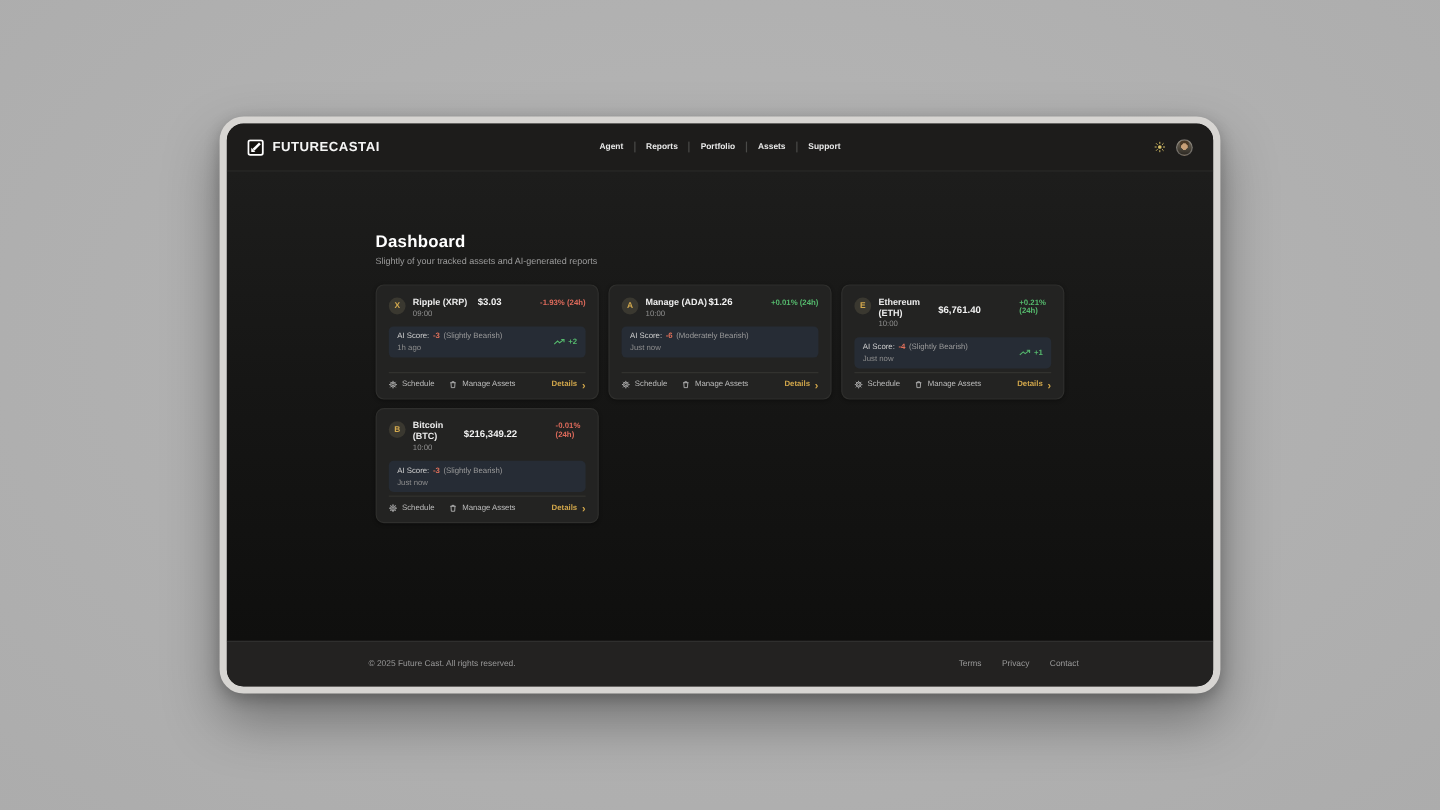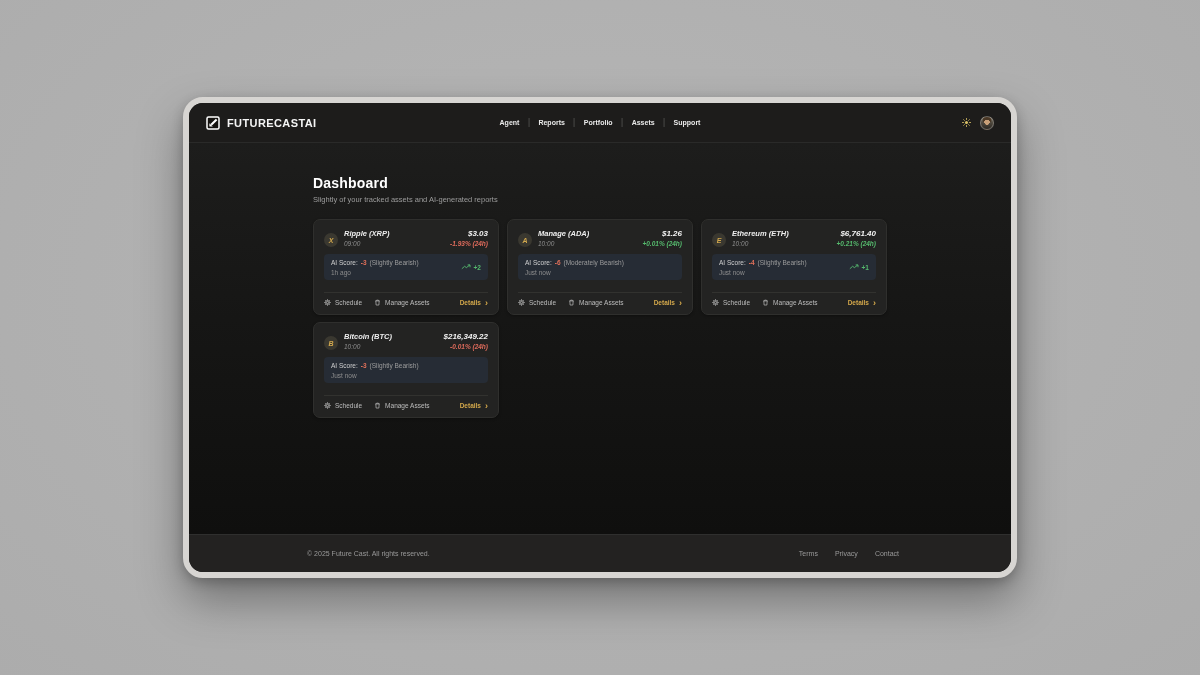--- a/index.html
+++ b/index.html
@@ -40,42 +40,42 @@
       radial-gradient(circle at 50% 44%, #c9a078 0 29%, rgba(0,0,0,0) 30%),
       radial-gradient(circle at 50% 24%, #4a3826 0 36%, rgba(0,0,0,0) 37%),
       linear-gradient(180deg, #6e6658 0%, #4a443a 55%, #2c2822 100%);
   }
 
   
   .app-main {
     flex: 1 1 auto;
     background: linear-gradient(180deg, #1d1d1c 0%, #161615 45%, #0f0f0e 100%);
   }
-  .container { width: 574px; margin: 0 auto; padding-top: 32px; }
+  .container { width: 574px; margin: 18px auto; padding-top: 32px; }
   .page-title { margin: 0; color: #ffffff; font-size: 14px; font-weight: bold; letter-spacing: .2px; }
   .page-subtitle { margin: 4px 0 0; color: #9c9c9c; font-size: 7.5px; }
 
   .grid { margin-top: 15px; display: grid; grid-template-columns: repeat(3, 1fr); gap: 7px 8px; }
 
   
   .card {
     background: #232322; border: 1px solid #2f2f2d; border-radius: 7px;
     height: 96px; padding: 9px 10px 8px; display: flex; flex-direction: column;
     box-shadow: 0 1px 3px rgba(0,0,0,.3);
   }
-  .card-head { display: flex; align-items: flex-end; font-style: italic; }
+  .card-head { display: flex; align-items: flex-start; }
   .coin {
     width: 14px; height: 14px; border-radius: 50%; flex: 0 0 14px; margin: 1px 6px 0 0;
     background: #3a3830; color: #d3a94e; font-size: 7px; font-weight: bold;
     display: flex; align-items: center; justify-content: center;
   }
   .nm { display: flex; flex-direction: column; }
   .asset-name { color: #ededed; font-size: 7.5px; font-weight: bold; }
   .asset-time { color: #8d8d8d; font-size: 6.5px; margin-top: 2px; }
-  .pr { margin-left: auto; display: flex; flex-direction: column; align-items: flex-end; }
+  .pr { margin-left: auto; display: flex; flex-direction: row; align-items: flex-end; gap: 32px; }
   .asset-price { color: #f2f2f2; font-size: 8px; font-weight: bold; }
   .change { font-size: 6.5px; margin-top: 2px; font-weight: bold; }
   .change.down { color: #dd6a5b; }
   .change.up { color: #55b96d; }
 
   .aibox {
     margin-top: 7px; background: #262c35; border-radius: 4px;
     padding: 5px 7px 4px; display: flex; align-items: center;
   }
   .ai-line { font-size: 6.5px; display: flex; gap: 3px; align-items: baseline; }

